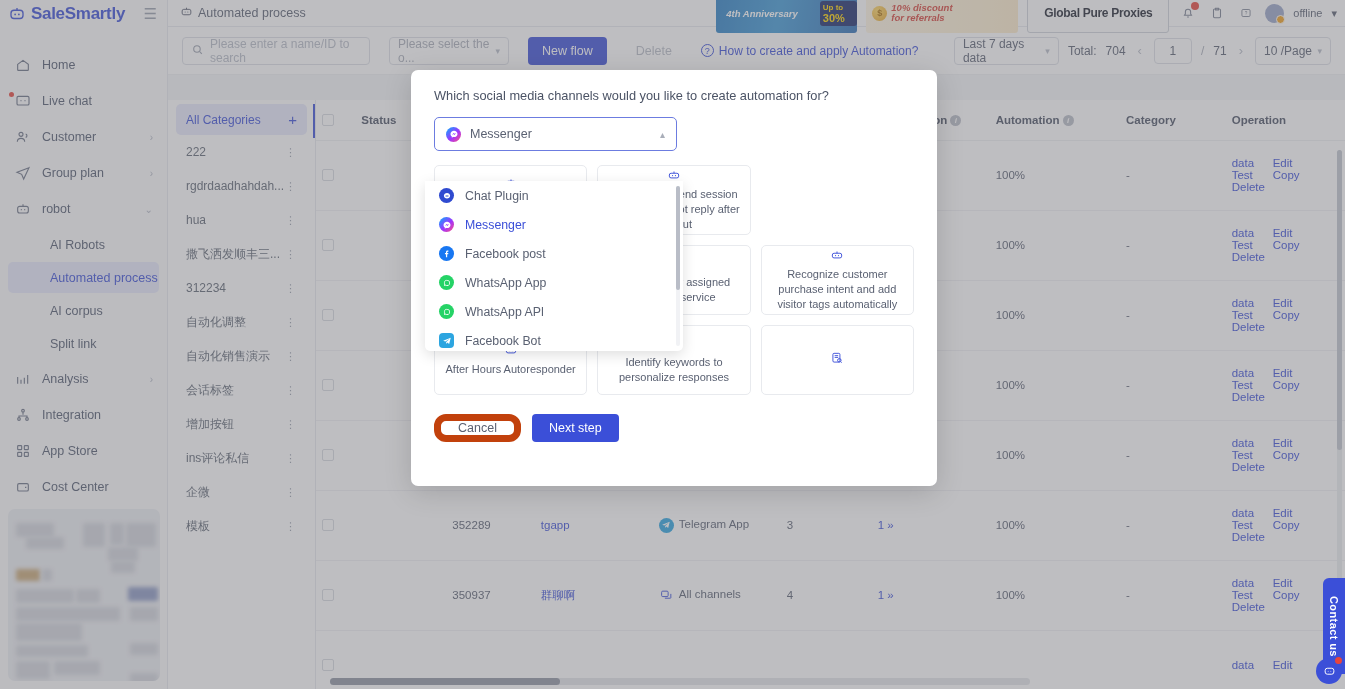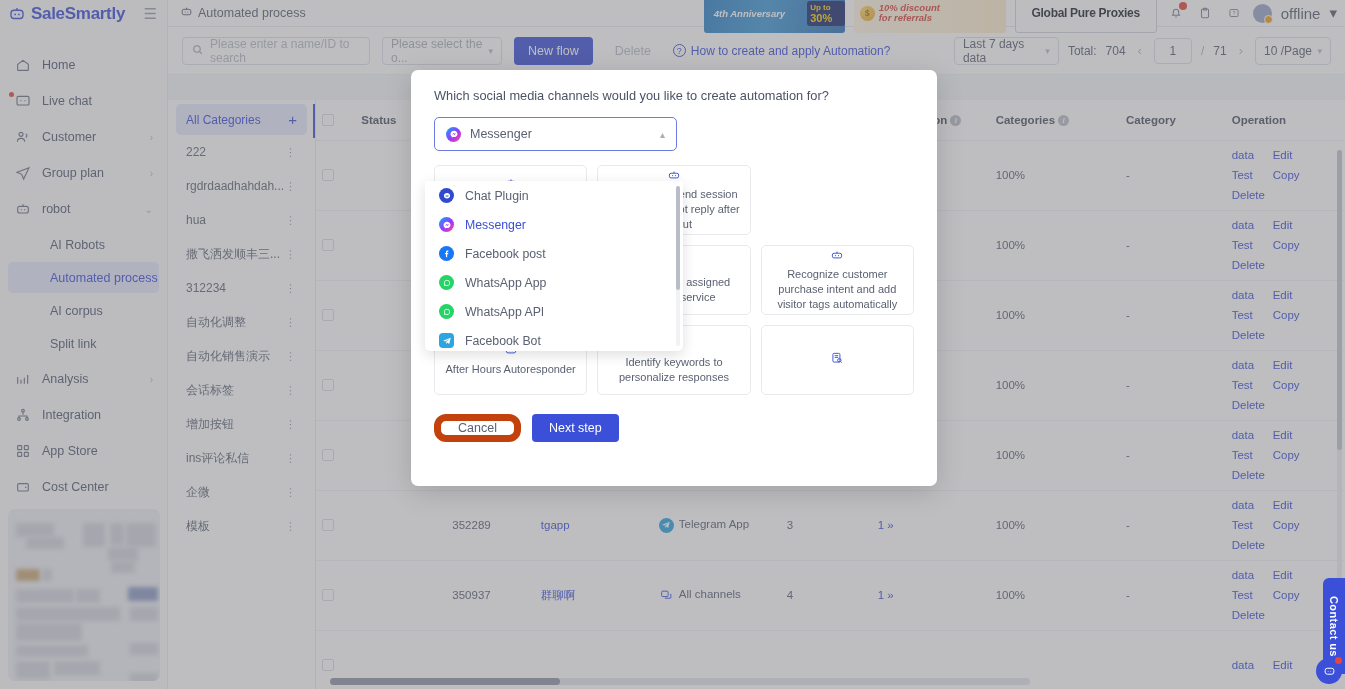--- a/index.html
+++ b/index.html
@@ -85,26 +85,26 @@
   .ref-txt { color:#d7443b; font-size:9.5px; font-weight:bold; font-style:italic; line-height:1.05; }
   .banner-prox {
     width: 142px; background:#fdfdfd; border:1px solid #cfd3da;
     display:flex; align-items:center; justify-content:center;
   }
   .prox-txt { font-size:12px; font-weight:bold; color:#1f2430; letter-spacing:-0.3px;}
   .hicon { width:20px;height:20px;display:flex;align-items:center;justify-content:center;color:#7b8293;position:relative;}
   .hicon .badge{position:absolute;top:-1px;right:-1px;width:8px;height:8px;border-radius:50%;background:#e8453c;}
   .avatar { width:19px;height:19px;border-radius:50%;background:#9aa6c9;position:relative;}
   .avatar:after{content:"";position:absolute;right:-1px;bottom:-1px;width:7px;height:7px;border-radius:50%;background:#f0a020;border:1px solid #fff;}
-  .offline { font-size:15px; color:#5a6172; }
+  .offline { font-size:11px; color:#5a6172; }
 
   
   #toolbar {
     position: absolute; left: 168px; top: 27px; right: 0; height: 48px;
-    background: #fff; display:flex; align-items:center; gap: 12px; padding: 0 14px;
+    background: #fff; display:flex; align-items:center; gap: 19px; padding: 0 14px;
     z-index: 8; border-bottom:1px solid #eef0f3;
   }
   .search-box {
     width: 188px; height: 28px; border:1px solid #dcdfe6; border-radius:4px;
     display:flex; align-items:center; gap:6px; padding:0 8px; font-size:12px; color:#b7bcc7;
   }
   .select-box {
     width: 120px; height:28px; border:1px solid #dcdfe6; border-radius:4px;
     display:flex;align-items:center; padding:0 8px; font-size:12px; color:#a9aeb9; gap:4px;
   }
@@ -161,21 +161,21 @@
     border-bottom:1px solid #f0f1f4; vertical-align:middle;
   }
   .chk { width:12px;height:12px;border:1px solid #d7dae0;border-radius:2px; display:block;}
   .tgl { width:28px;height:14px;border-radius:7px;background:#3b4fd8;position:relative; }
   .tgl:after{content:"";position:absolute;right:1px;top:1px;width:12px;height:12px;border-radius:50%;background:#fff;}
   .tgl.off { background:#d3d6dd; }
   .tgl.off:after{ right:auto; left:1px; }
   .lnk { color:#3b4fd8; cursor:pointer; }
   .ch-cell { display:flex; align-items:flex-start; gap:5px; }
   .ch-ico { width:15px;height:15px;flex:0 0 15px;border-radius:50%; display:flex;align-items:center;justify-content:center;}
-  .ops { display:flex; flex-wrap:wrap; width:82px; row-gap:8px; }
+  .ops { display:flex; flex-wrap:wrap; width:82px; }
   .ops span { width:41px; color:#3b4fd8; cursor:pointer; font-size:11.5px; }
   .hdr-i { display:inline-flex; width:11px;height:11px;border-radius:50%;background:#b9bdc7;color:#fff;font-size:8px;align-items:center;justify-content:center;vertical-align:middle;margin-left:3px;}
 
   .h-scroll {
     position:absolute; left:330px; bottom:4px; width:700px; height:7px;
     background:#e4e6ea; border-radius:4px; z-index:6;
   }
   .h-scroll i { display:block; width:230px; height:7px; border-radius:4px; background:#9096a3; }
   .v-scroll {
     position:absolute; right:3px; top:150px; width:5px; height:520px;
@@ -580,21 +580,21 @@
         <tr>
           <th>
               <span class="chk"></span>
             </th>
           <th>Status</th>
           <th>ID</th>
           <th>Name</th>
           <th>Channel</th>
           <th>Trigger</th>
           <th><span>Participation</span><i class="hdr-i">i</i></th>
-          <th><span>Categories</span><i class="hdr-i">i</i></th>
+          <th><span>Automation</span><i class="hdr-i">i</i></th>
           <th>Category</th>
           <th>Operation</th>
         </tr>
       </thead>
       <tbody>
 
         <tr>
           <td>
               <span class="chk"></span>
             </td>

